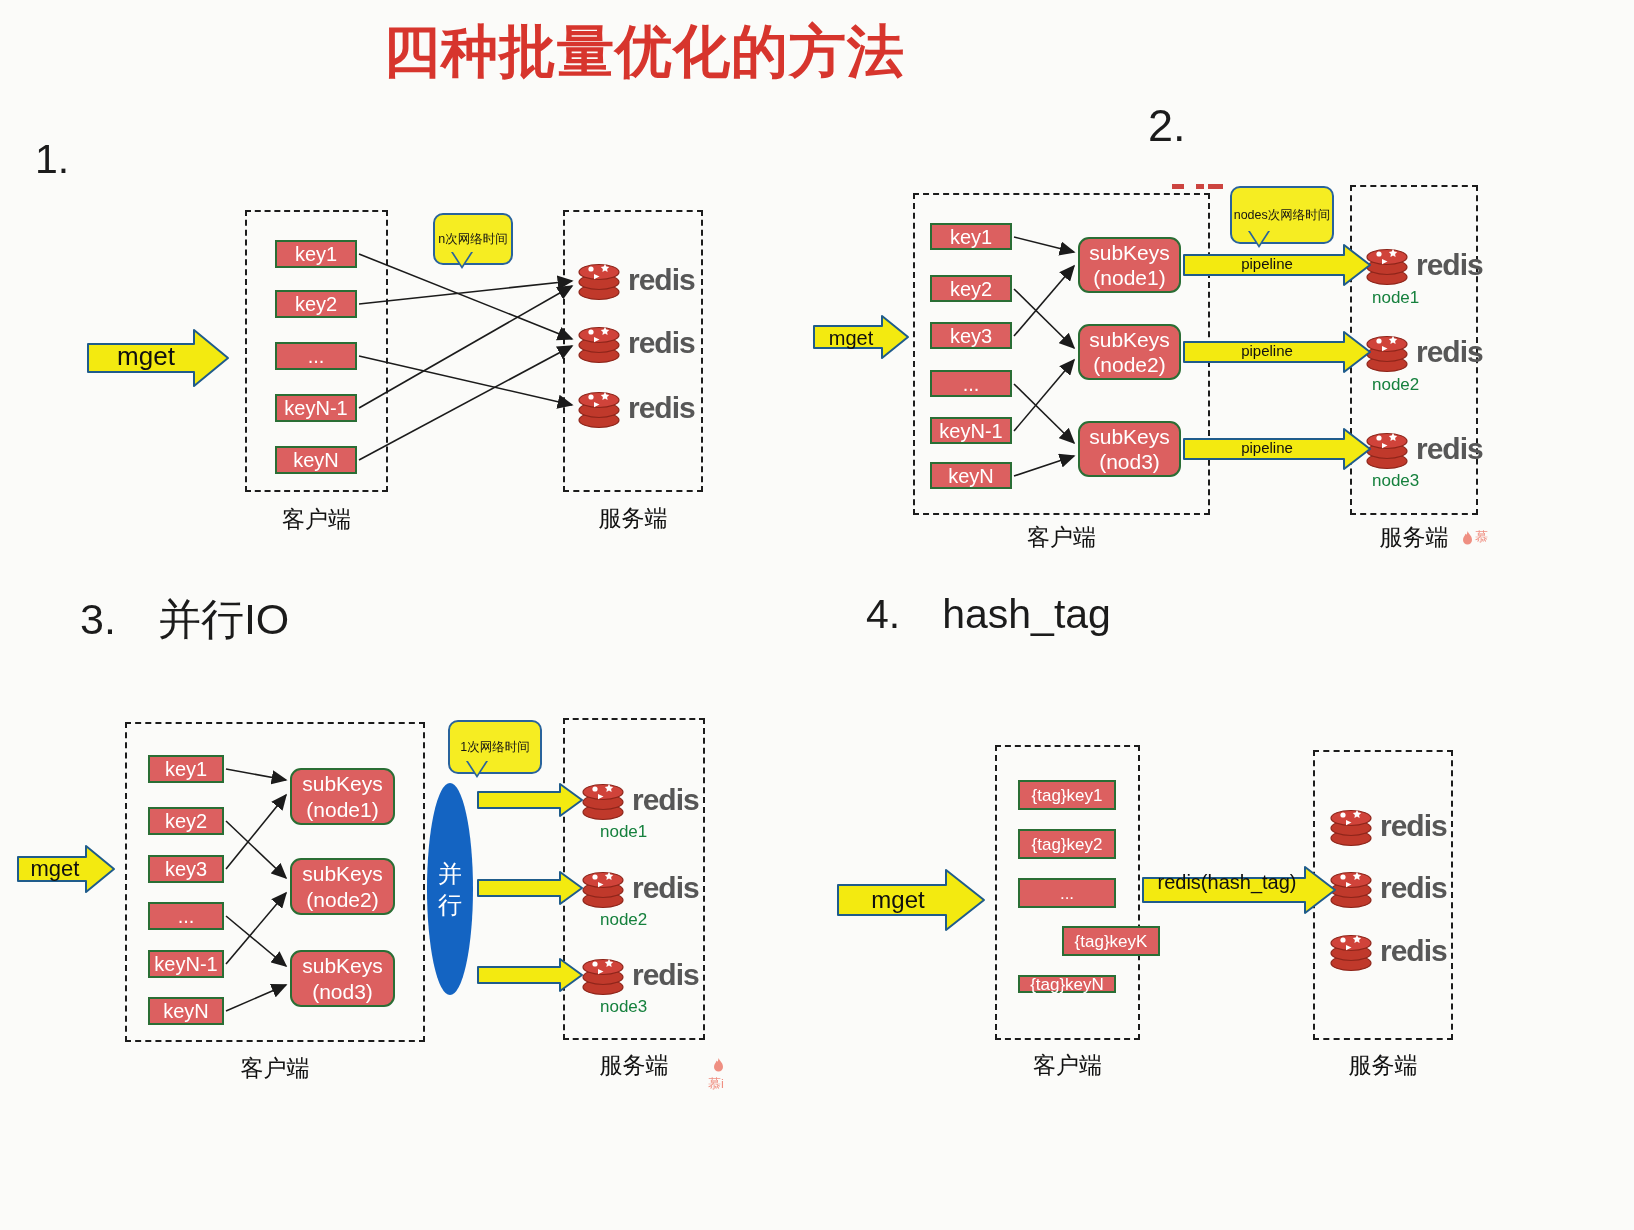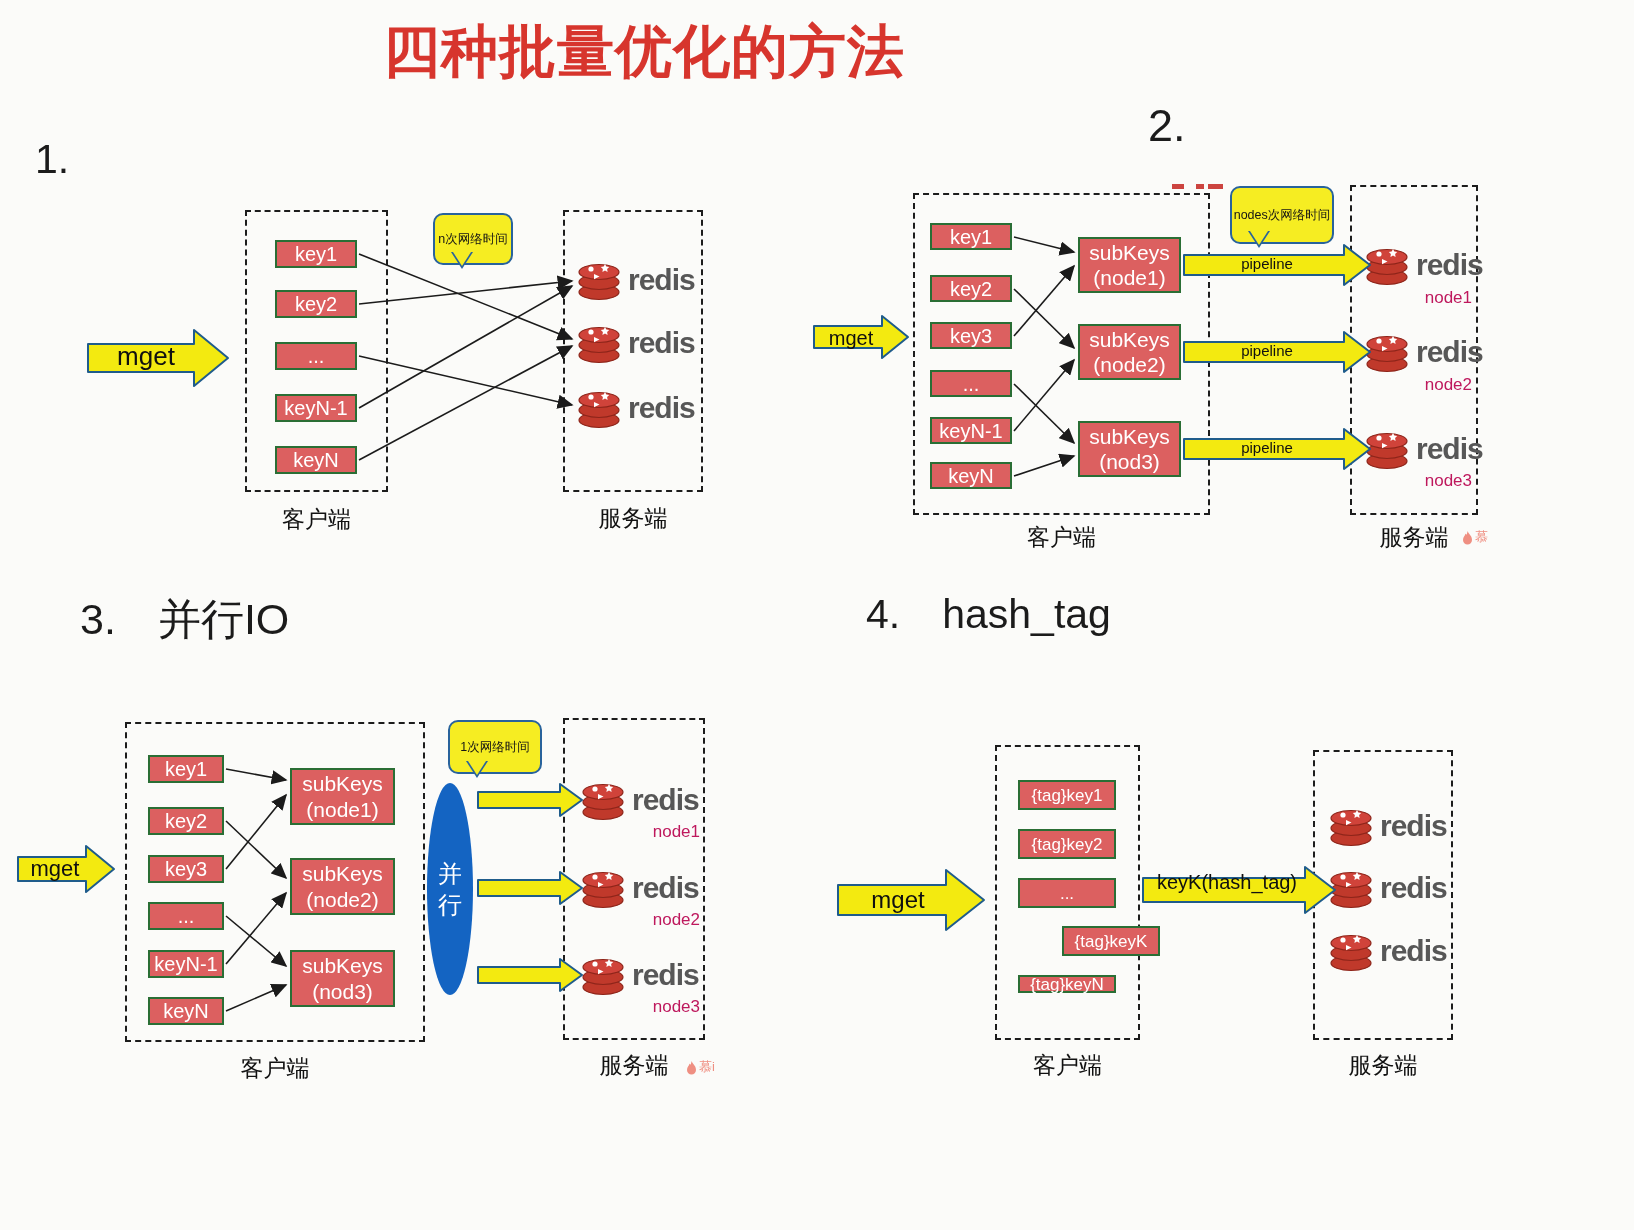--- a/index.html
+++ b/index.html
@@ -6,32 +6,32 @@
   .canvas{position:relative;width:1634px;height:1230px;background:#fbfbf9;
           font-family:"Liberation Sans",sans-serif;overflow:hidden;}
   .mt{position:absolute;left:383px;top:14px;font-size:57px;font-weight:bold;
       color:#d7352d;letter-spacing:1px;}
   .sect{position:absolute;color:#1b1b1b;display:flex;align-items:baseline;}
   .sect .ttl{margin-left:42px;}
   .dash{position:absolute;border:2px dashed #1c1c1c;box-sizing:border-box;}
   .kb{position:absolute;background:#dc6060;border:2px solid #2a6e35;color:#fff;
       display:flex;align-items:center;justify-content:center;font-size:20px;
       box-sizing:border-box;line-height:1;}
-  .sk{flex-direction:column;font-size:21px;line-height:1.2;}
+  .sk{flex-direction:column;font-size:21px;line-height:1.2;border-radius:11px;}
   .bub{position:absolute;background:#f6ed22;border:2px solid #29639c;border-radius:10px;
        display:flex;align-items:center;justify-content:center;font-size:12.5px;
        color:#141414;box-sizing:border-box;z-index:3;}
   .bub:before{content:"";position:absolute;left:16px;bottom:-17px;width:0;height:0;
        border:11px solid transparent;border-top:17px solid #29639c;}
   .bub:after{content:"";position:absolute;left:18px;bottom:-12px;width:0;height:0;
        border:9px solid transparent;border-top:14px solid #f6ed22;}
   .lbl{position:absolute;color:#111;font-size:23px;text-align:center;}
   .rrow{position:absolute;display:flex;align-items:center;gap:6px;}
   .rword{font-size:30px;font-weight:bold;color:#575757;letter-spacing:-1px;}
-  .nlab{position:absolute;font-size:17px;color:#be185d;text-align:right;}
+  .nlab{position:absolute;font-size:17px;color:#15803d;text-align:left;}
   .alab{position:absolute;color:#101010;text-align:center;z-index:3;line-height:1;}
   svg.ov{position:absolute;left:0;top:0;z-index:2;pointer-events:none;}
   .ell{position:absolute;background:#1464c2;border-radius:50%;display:flex;
        align-items:center;justify-content:center;z-index:1;}
   .ptxt{color:#fff;font-size:24px;width:26px;word-break:break-all;
         text-align:center;line-height:1.3;}
   .wm{position:absolute;color:#ef8f82;font-size:13px;display:flex;
       align-items:flex-end;gap:2px;z-index:3;}
   .frag{position:absolute;background:#cc4440;}
 </style>
@@ -252,21 +252,21 @@
       <span class="rword">redis</span>
     </div>
     <div class="nlab" style="left:600px;width:100px;top:822px;">node1</div>
     <div class="nlab" style="left:600px;width:100px;top:910px;">node2</div>
     <div class="nlab" style="left:600px;width:100px;top:997px;">node3</div>
 
     <div class="lbl" style="left:125px;width:300px;top:1053px;">客户端</div>
     <div class="lbl" style="left:563px;width:142px;top:1050px;">服务端</div>
     <div class="alab" style="left:22px;top:858px;width:66px;font-size:22px;">mget</div>
 
-    <div class="wm" style="left:686px;top:1058px;">
+    <div class="wm" style="left:708px;top:1058px;flex-direction:column;">
       <svg width="11" height="15" viewBox="0 0 11 15">
           <path d="M5.5 0C6.5 3 10 4.5 10 9A4.5 4.5 0 0 1 1 9C1 6 3 5 3.5 2.5 4 4 5 4.5 5.5 0Z" fill="#ef8f82"></path>
         </svg>
       <span>慕i</span>
     </div>
   </div>
 
   <div>
     <div class="sect" style="left:866px;top:591px;font-size:41px;">
       <span class="num">4.</span>
@@ -312,21 +312,21 @@
           <circle cx="15" cy="10" r="2.6" fill="#fff"></circle>
           <path d="M29 5l1.3 2.6 2.9.4-2.1 2 .5 2.9-2.6-1.4-2.6 1.4.5-2.9-2.1-2 2.9-.4z" fill="#fff"></path>
           <path d="M18 15l5.5 2.6-5.5 2.6z" fill="#fff"></path>
         </svg>
       <span class="rword">redis</span>
     </div>
 
     <div class="lbl" style="left:995px;width:145px;top:1050px;">客户端</div>
     <div class="lbl" style="left:1313px;width:140px;top:1050px;">服务端</div>
     <div class="alab" style="left:848px;top:888px;width:100px;font-size:24px;">mget</div>
-    <div class="alab" style="left:1146px;top:872px;width:162px;font-size:20px;">keyK(hash_tag)</div>
+    <div class="alab" style="left:1146px;top:872px;width:162px;font-size:20px;">redis(hash_tag)</div>
   </div>
 
   <svg class="ov" width="1634" height="1230" viewBox="0 0 1634 1230">
     <defs>
       <marker id="ah" markerWidth="11" markerHeight="9" refX="9" refY="4.5" orient="auto">
         <path d="M0,0 L10,4.5 L0,9 z" fill="#1b1b1b"></path>
       </marker>
     </defs>
 
     <g stroke="#1b1b1b" stroke-width="1.6">

